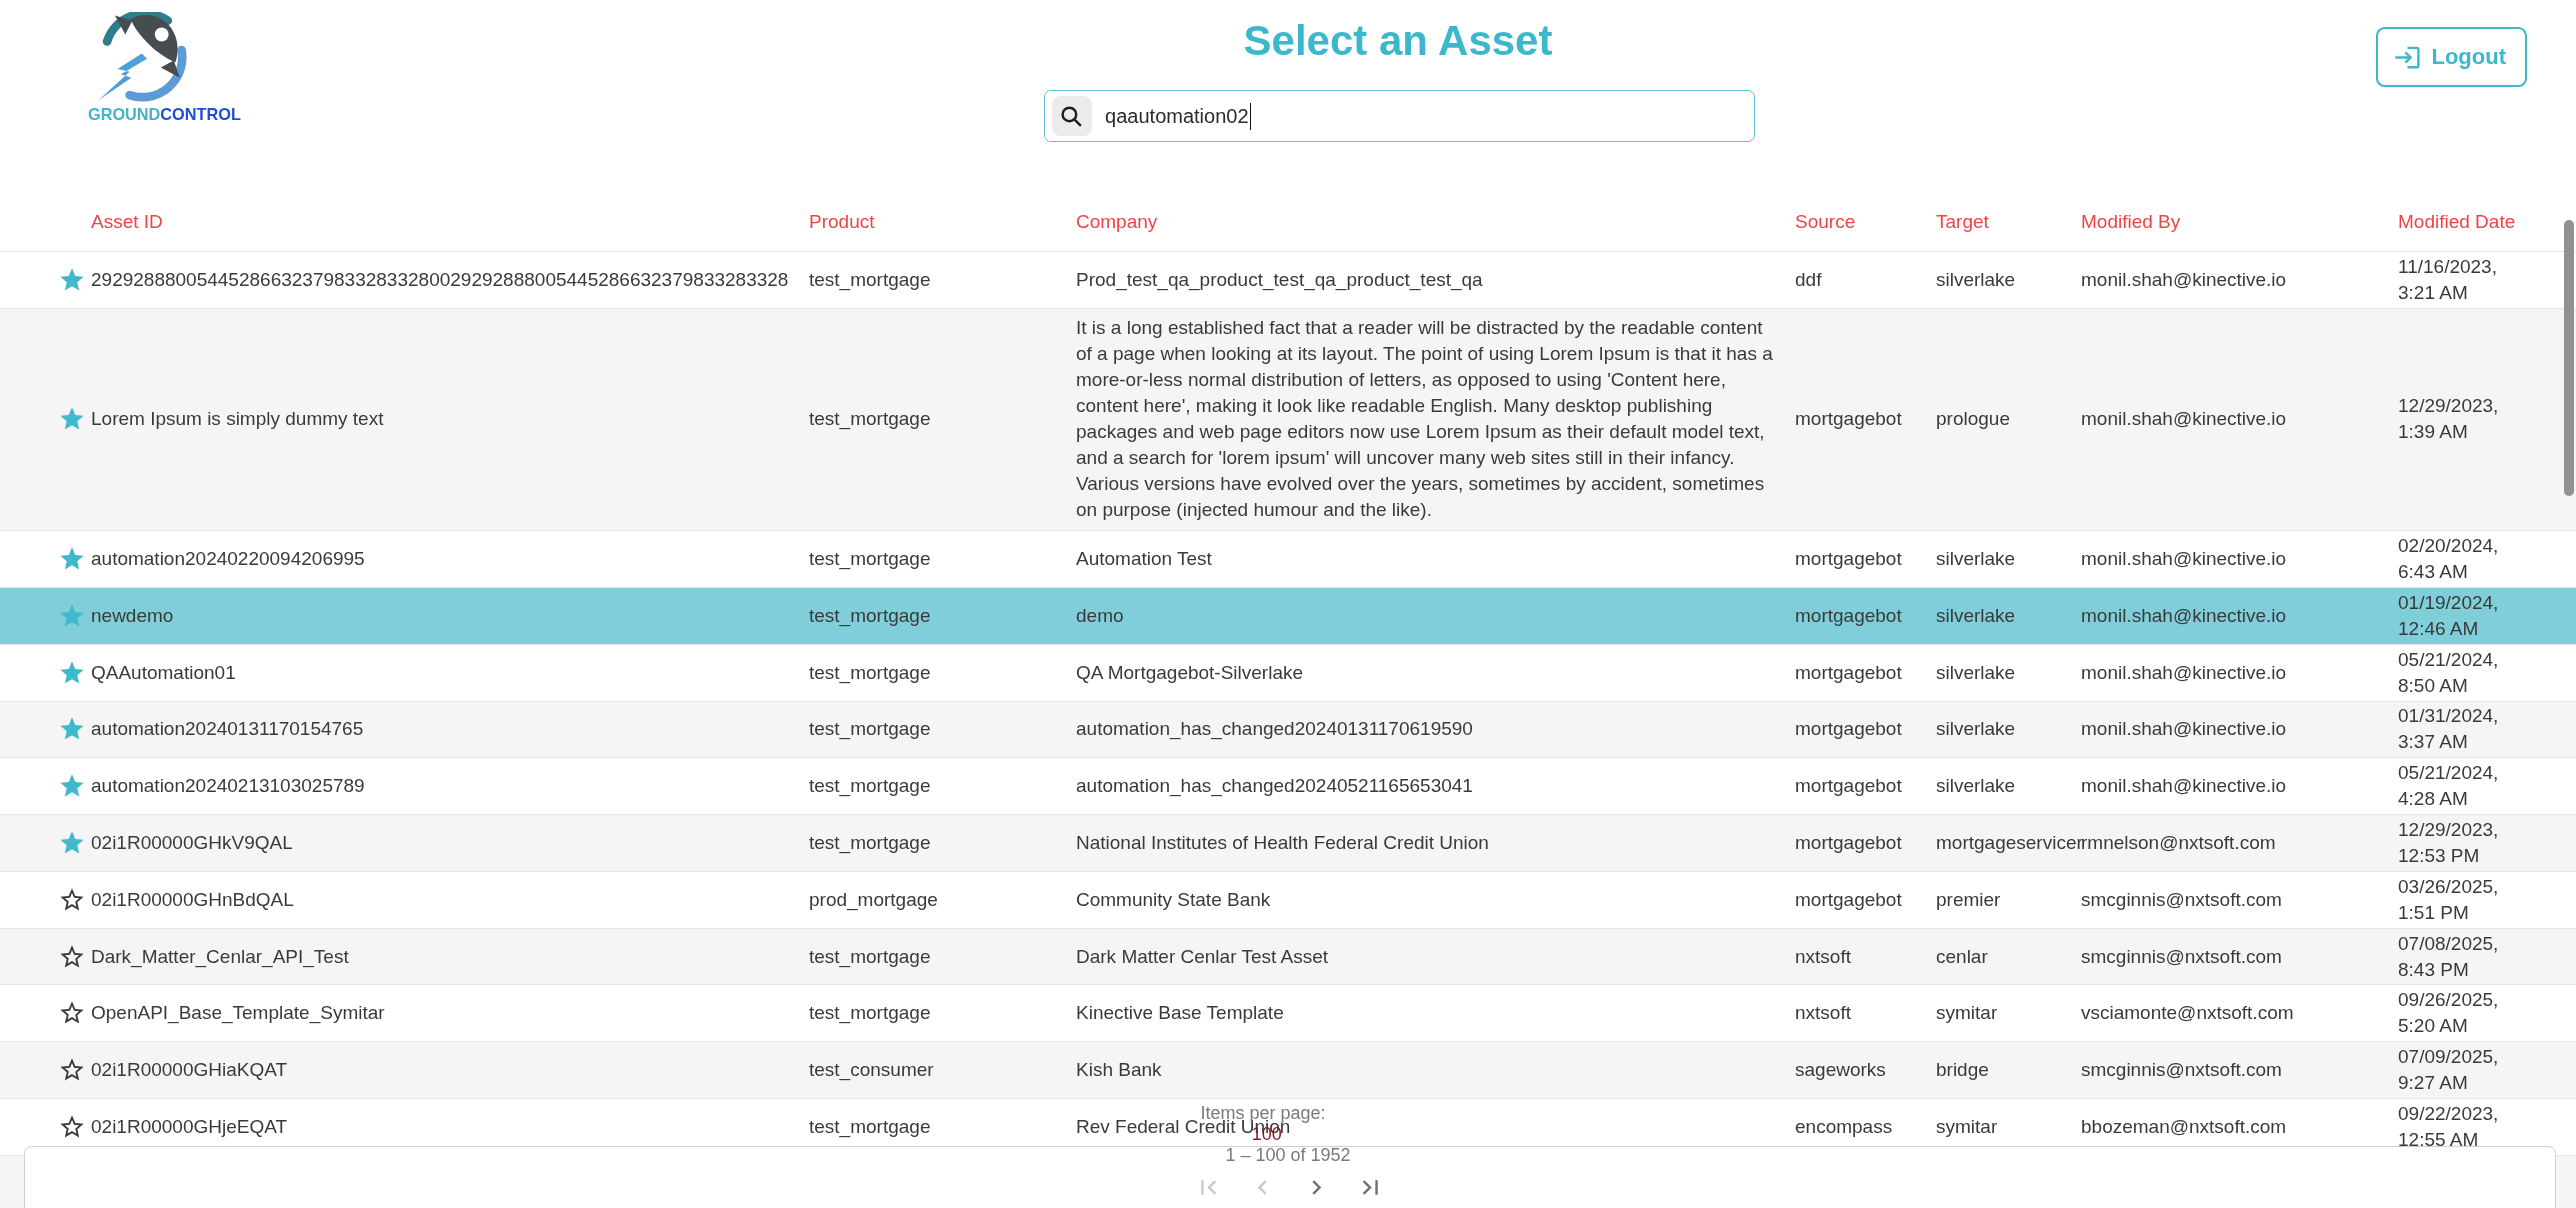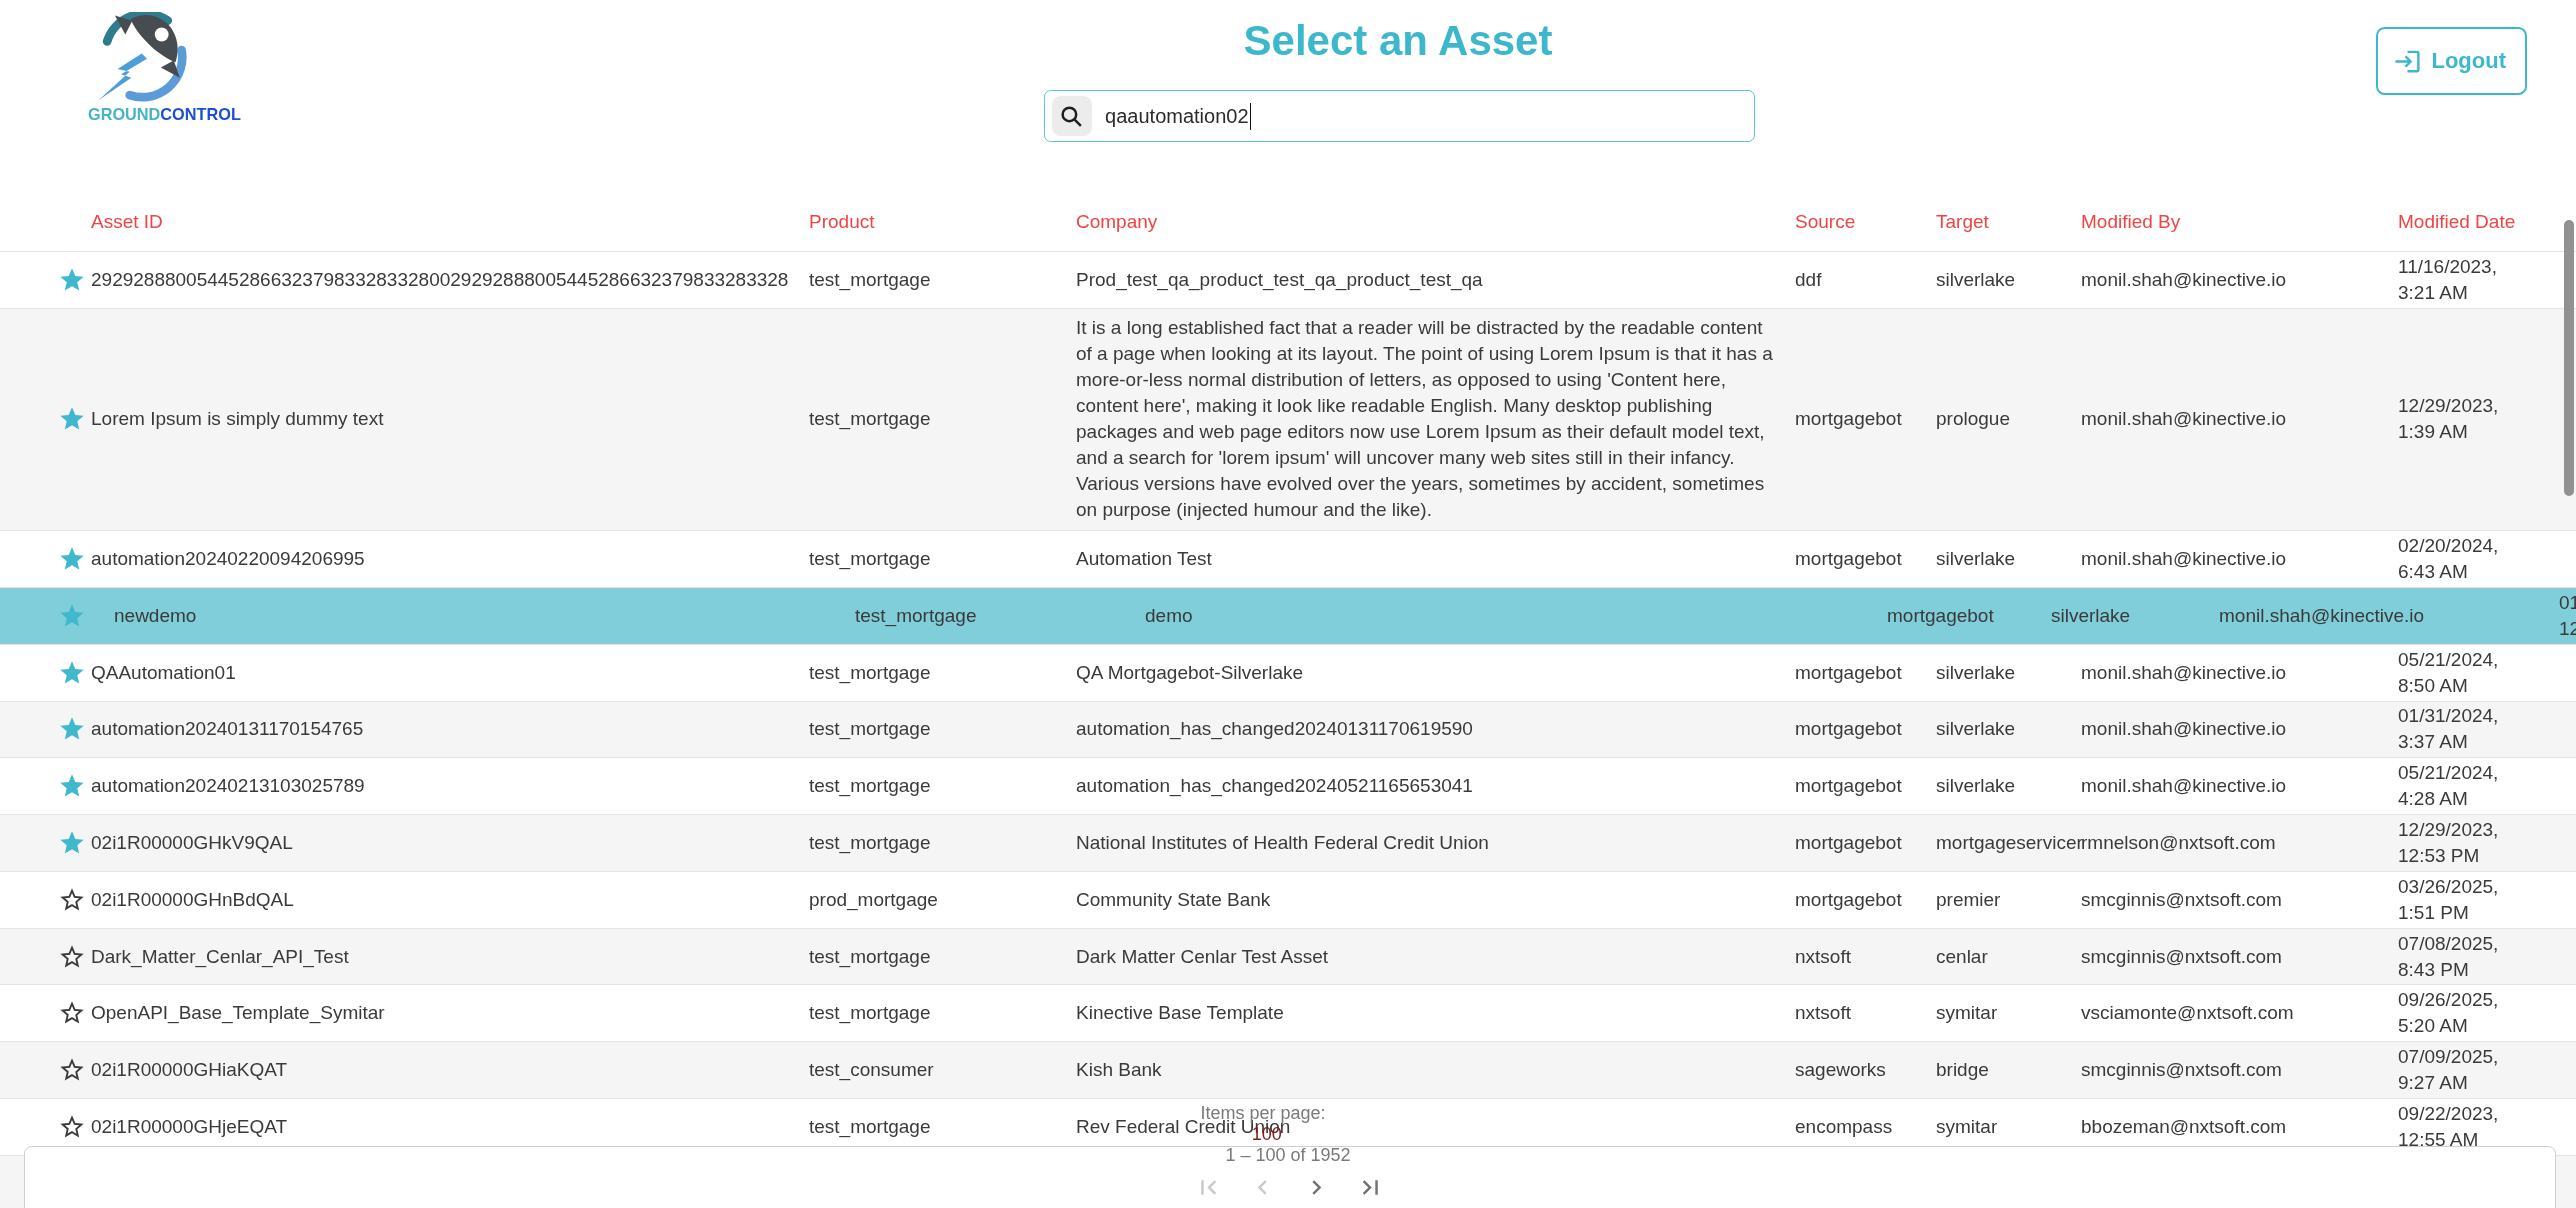--- a/index.html
+++ b/index.html
@@ -17,36 +17,36 @@
     font-size: 42px; font-weight: bold; color: #3db7cb; white-space: nowrap; }
 
   .search-box { position: absolute; left: 1044px; top: 90px; width: 711px; height: 52px;
     border: 1.9px solid #5fc3d3; border-radius: 6.7px; background: #fff; display: flex; align-items: center; }
   .search-icon-box { width: 40px; height: 40px; margin-left: 6.7px; background: #ececec; border-radius: 8.6px;
     display: flex; align-items: center; justify-content: center; flex: 0 0 auto; }
   .search-icon-box svg { width: 25px; height: 25px; stroke: #1f1f1f; fill: none; stroke-width: 2.4; }
   .search-text { margin-left: 13.4px; font-size: 20px; color: #2b2b2b; }
   .caret { display: inline-block; width: 1.9px; height: 27px; background: #111; vertical-align: middle; margin-left: 1px; }
 
-  .logout-btn { position: absolute; right: 49px; top: 27px; height: 68px; padding: 0 19px 0 15.3px;
+  .logout-btn { position: absolute; right: 49px; top: 27px; height: 60px; padding: 0 19px 0 15.3px;
     border: 2.4px solid #3db7cb; border-radius: 8.6px; background: #fff; display: flex; align-items: center;
     gap: 9.6px; cursor: pointer; }
   .logout-btn svg { width: 29px; height: 29px; fill: #3db7cb; }
   .logout-btn span { font-size: 22px; font-weight: bold; color: #3db7cb; }
 
   
   .table { position: absolute; left: 0; top: 192px; width: 2576px; }
   .thead-row, .trow { display: grid;
     grid-template-columns: 33px 718px 267px 719px 141px 145px 317px 134px;
     padding-left: 58px; align-items: center; }
   .thead-row { height: 59px; }
   .hcell { font-size: 19px; color: #ef4444; white-space: nowrap; }
   .trow { min-height: 55px; border-top: 1px solid #e4e4e4; background: #fff; cursor: pointer; }
   .trow:nth-child(even) { background: #f5f5f5; }
-  .trow.selected { background: #7fceda; gap: 23px; }
+  .trow.selected { background: #7fceda; }
   .cell { font-size: 19px; color: #3a3a3a; white-space: nowrap; overflow: visible; line-height: 26px; }
   .c-company { white-space: normal; padding: 6.7px 13.4px 6.7px 0; }
   .c-date { white-space: normal; width: 133px; padding: 1.9px 0; }
   .star-wrap { width: 33px; height: 29px; display: flex; align-items: center; }
   .star-wrap svg { width: 28px; height: 28px; }
   .star-wrap.filled svg { fill: #40b9cc; }
   .star-wrap.outline svg { fill: #3a3a3a; }
 
   
   .paginator { position: absolute; left: 24px; top: 1146px; width: 2532px; height: 63px;

